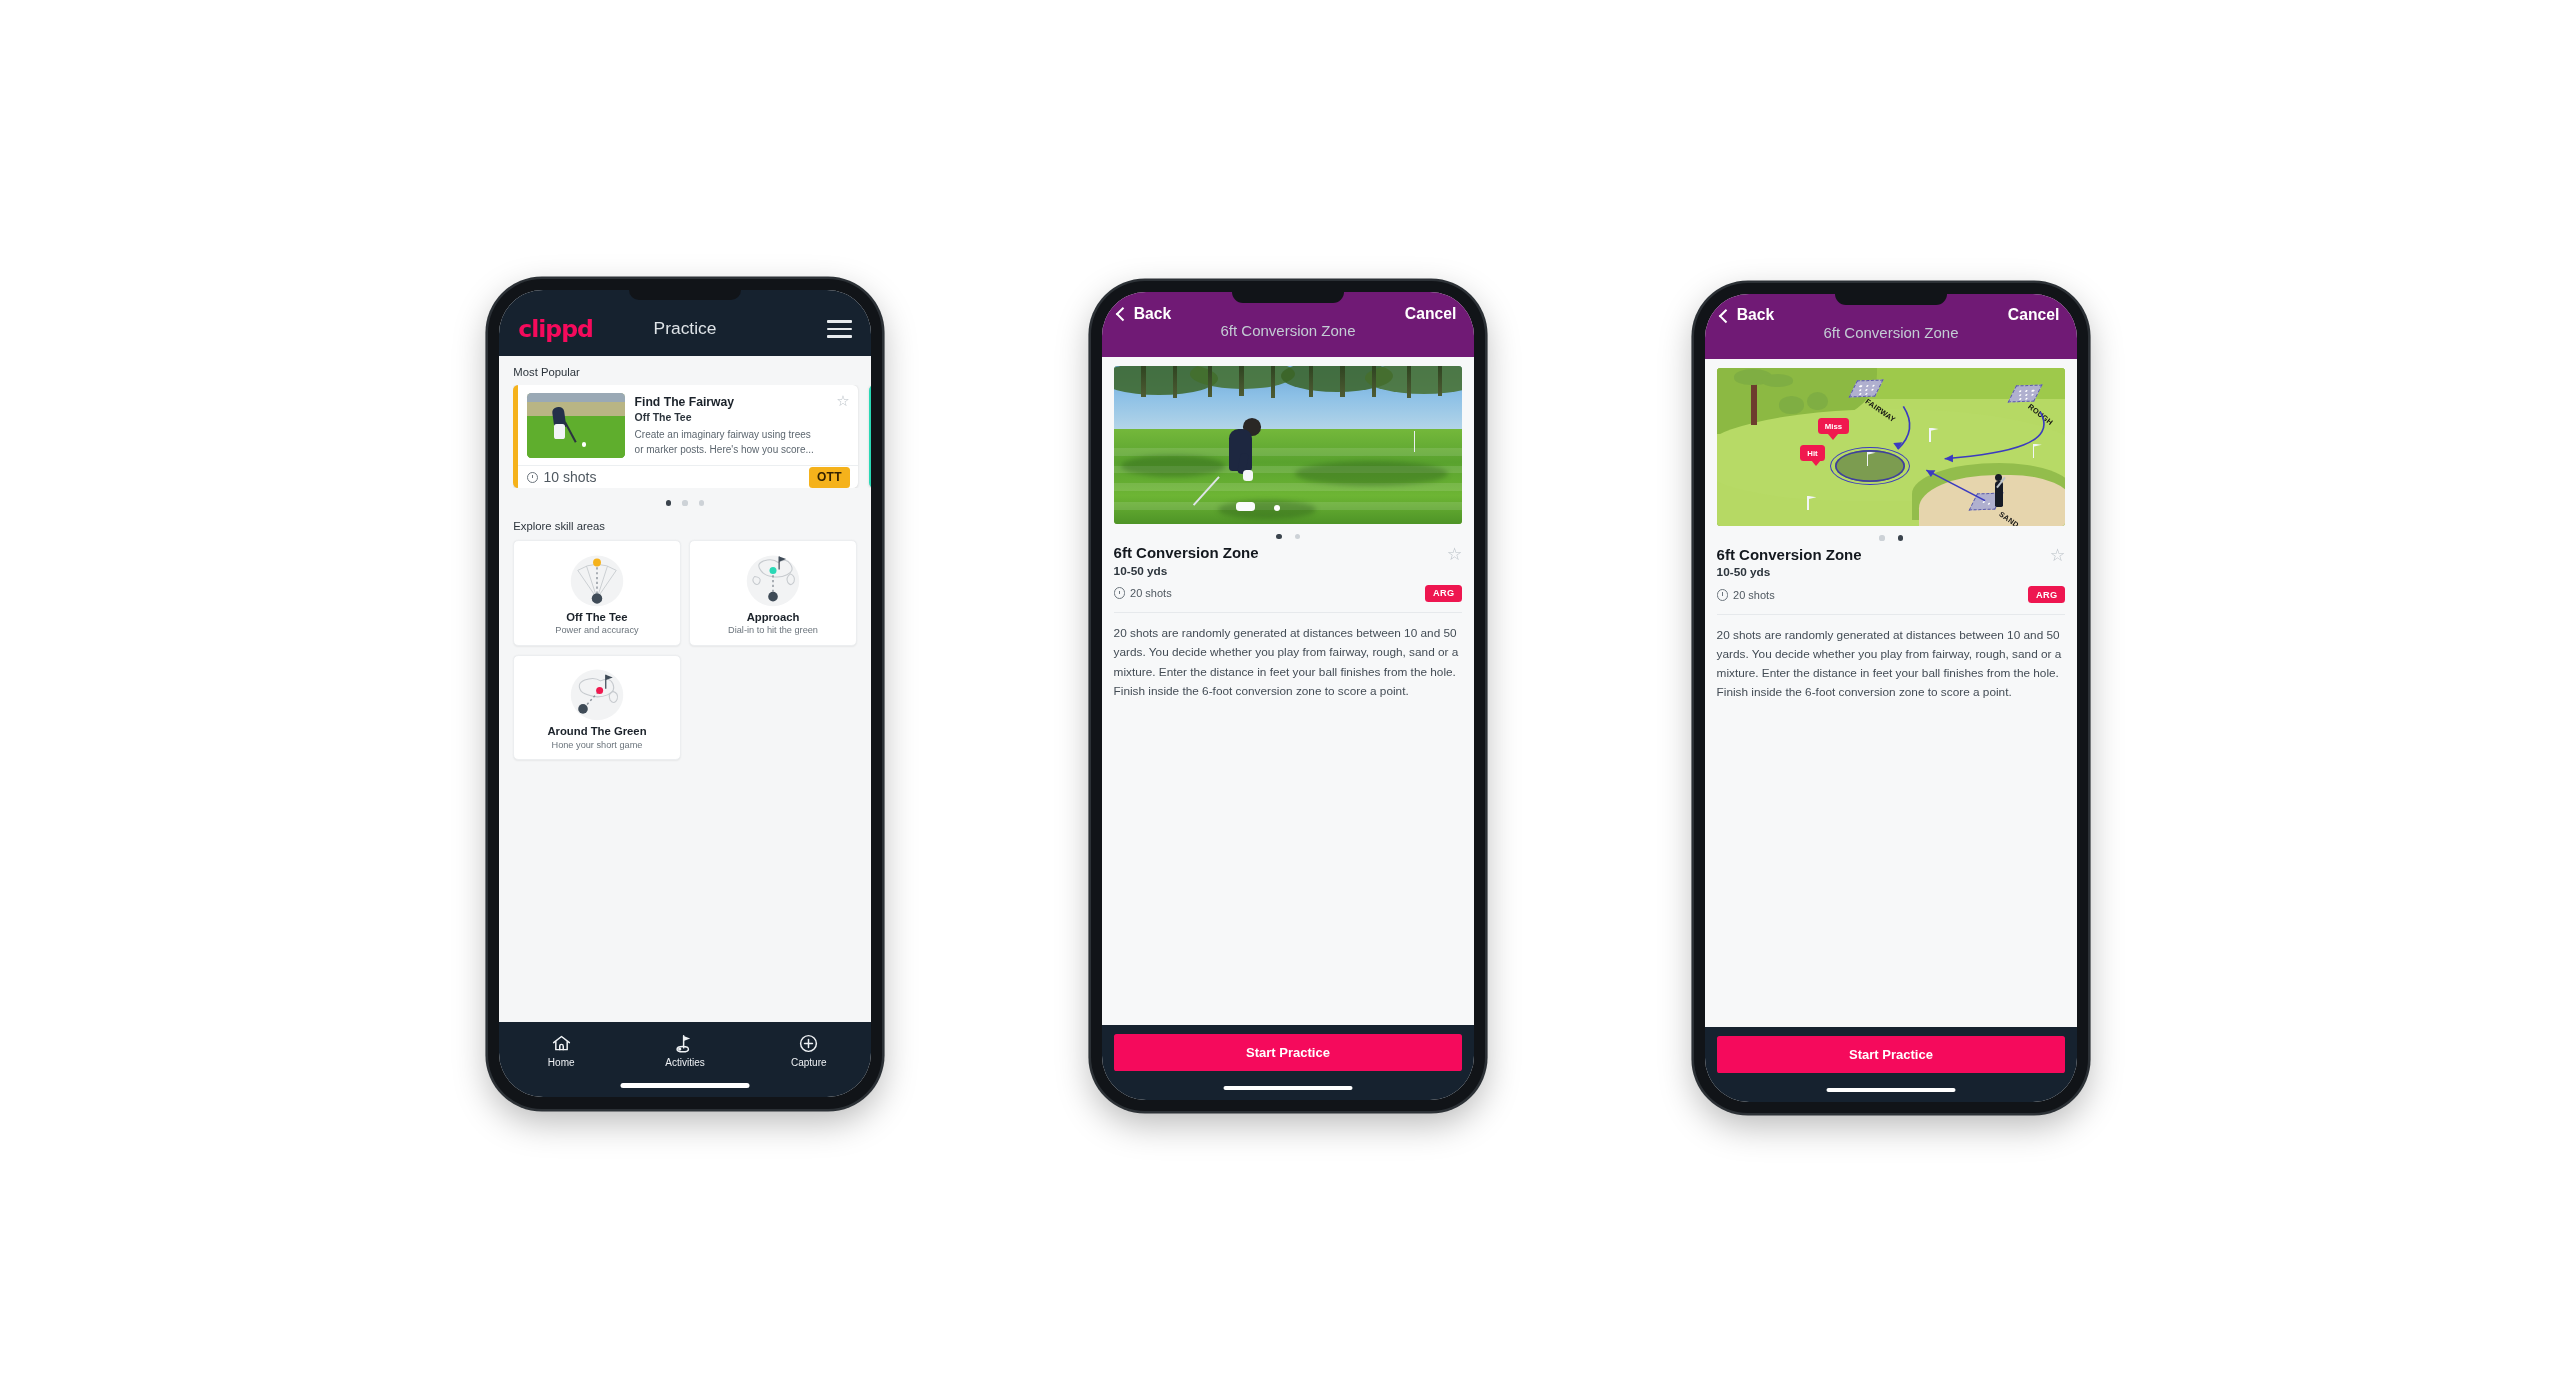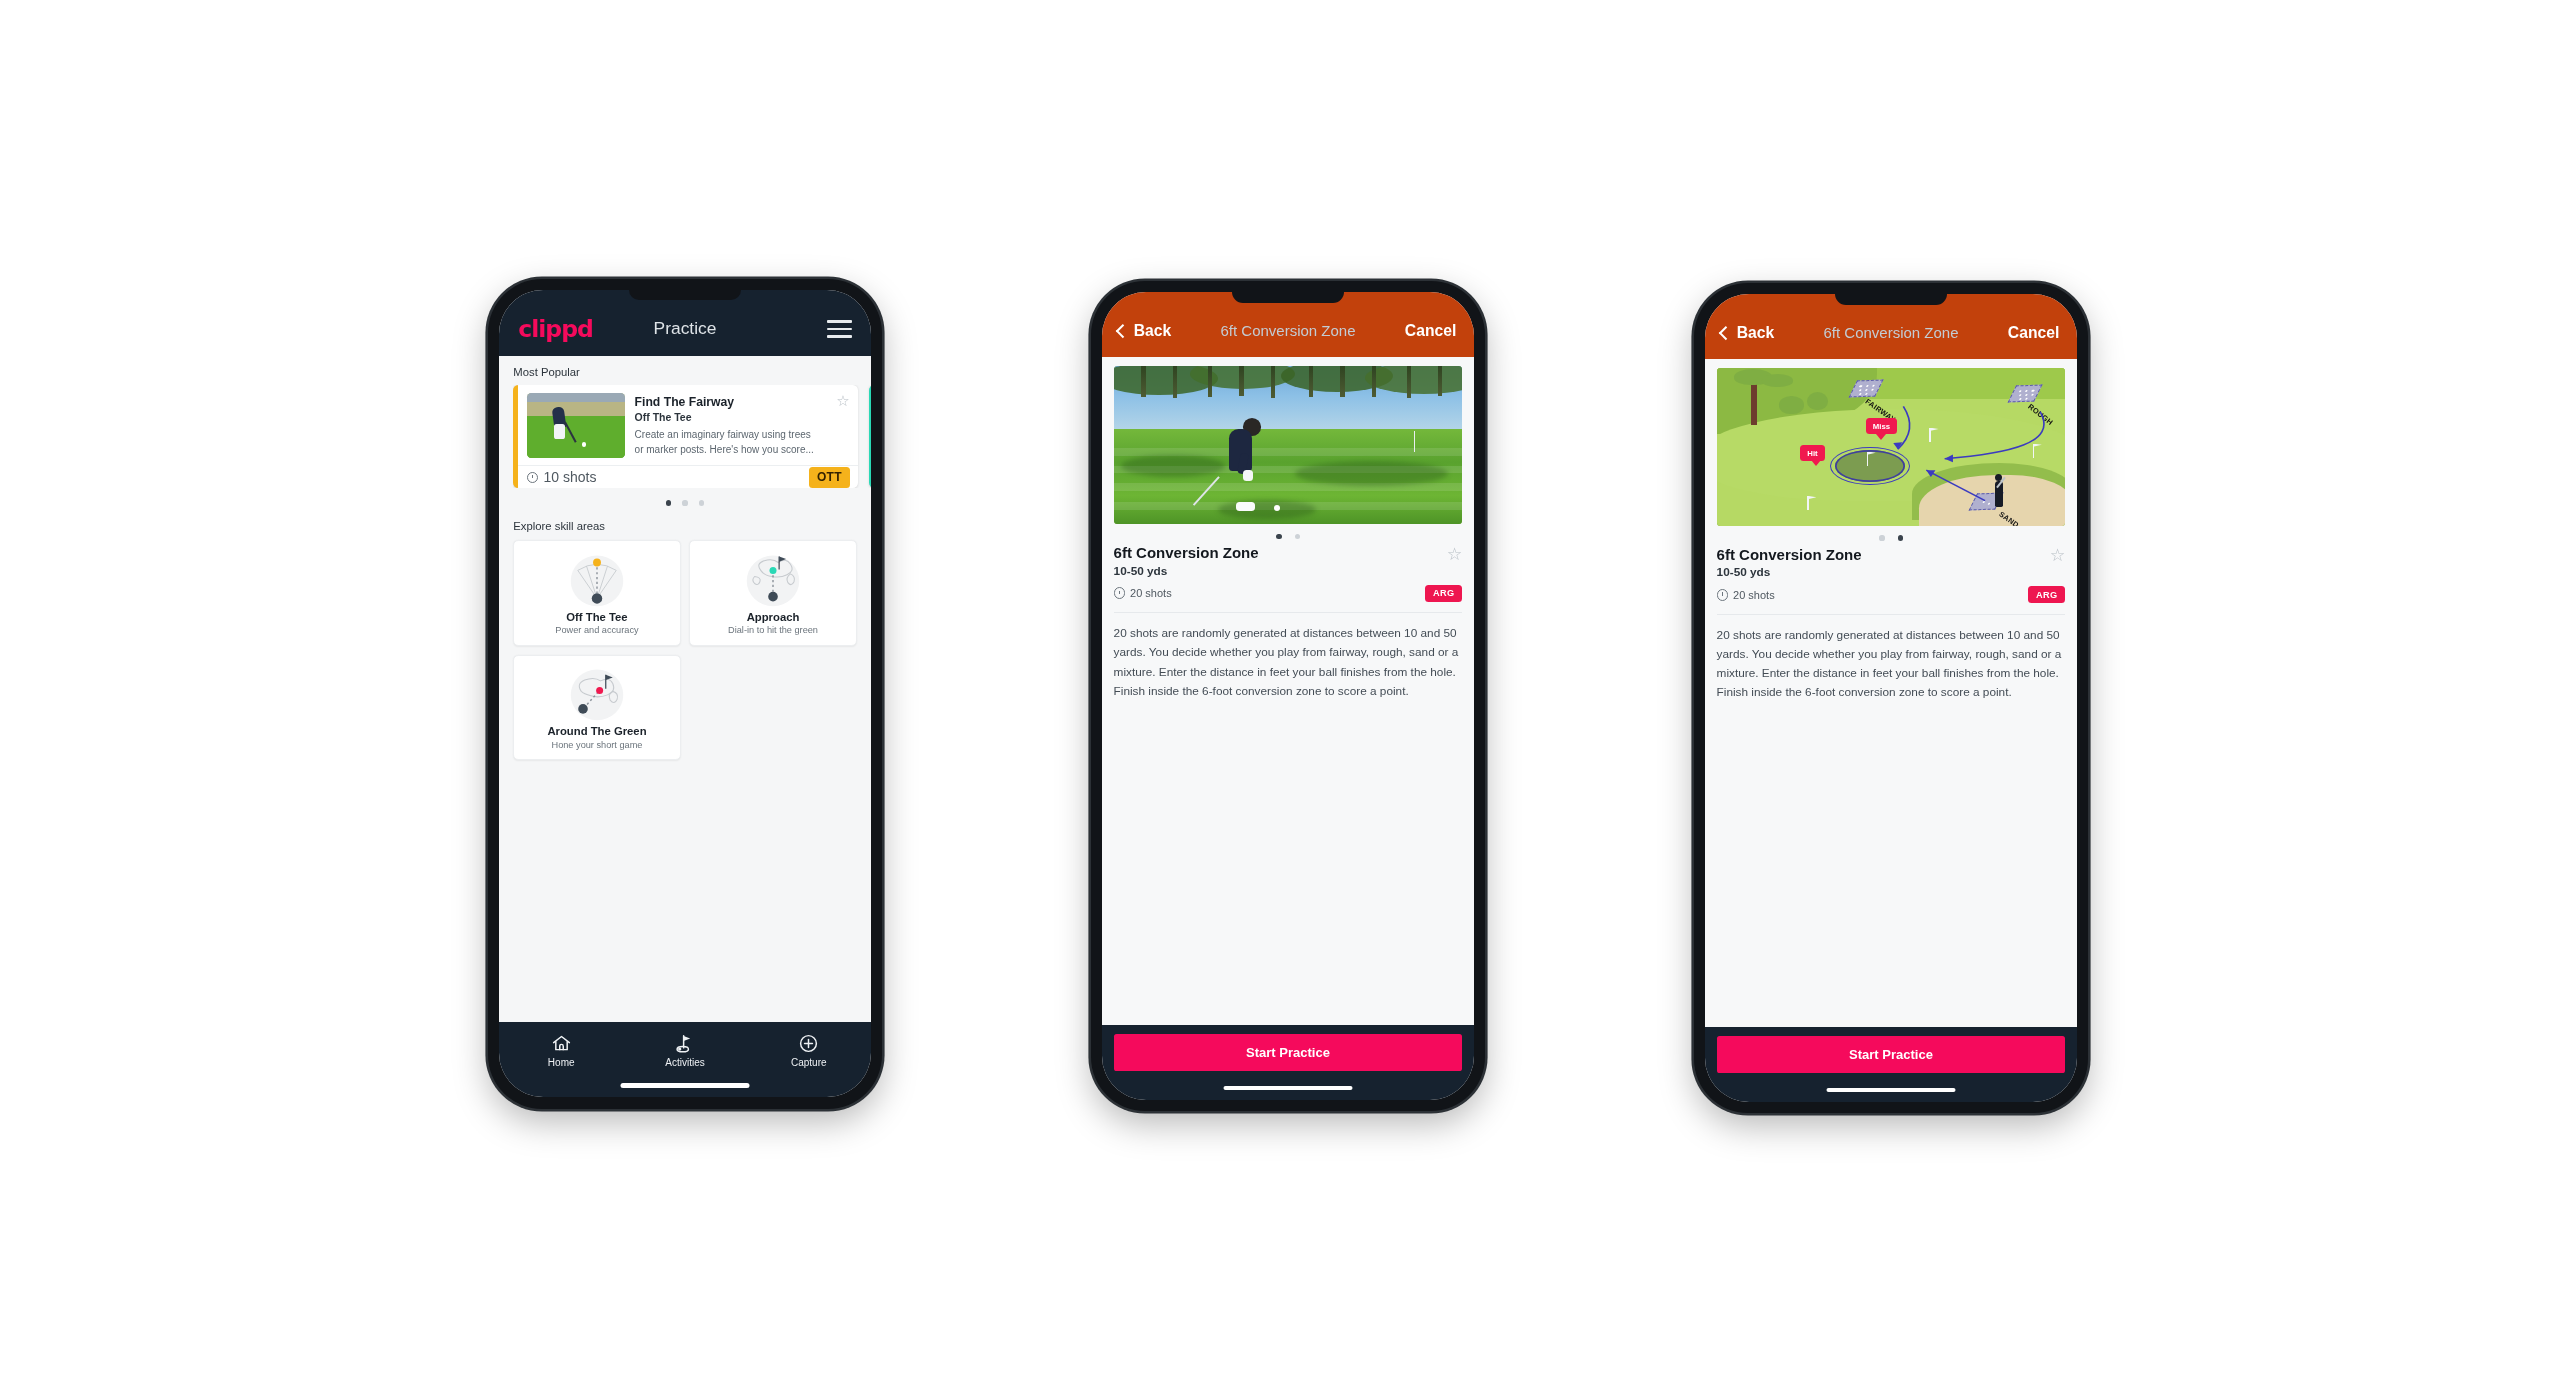--- a/index.html
+++ b/index.html
@@ -230,23 +230,23 @@
   .navitem .nico { height: 23px; display:flex; align-items:center; justify-content:center; }
   .navitem .nico svg { width: 21px; height: 21px; }
   .navitem span { display: block; font-size: 10px; margin-top: 2.6px; }
   .homebar {
     position: absolute; bottom: 9.6px; left: 50%; transform: translateX(-50%);
     width: 129px; height: 4.4px; border-radius: 2.6px; background: #ffffff;
   }
 
   
   .detailbar {
-    background: #c2410c;
+    background: #701a75;
     height: 65px;
-    display: flex; align-items: center;
+    display: flex; align-items: flex-start;
     padding: 12.2px 17.4px 0 15.7px;
     flex: 0 0 auto;
     position: relative;
   }
   .back { display:flex; align-items:center; gap:6.1px; color:#fff; font-size:15.7px; font-weight:600; z-index:3; }
   .chev { width:9.6px; height:9.6px; border-left:2.3px solid #fff; border-bottom:2.3px solid #fff; transform: rotate(45deg); }
   .detail-title {
     position:absolute; left:0; right:0; top:12.2px; height:52px;
     display:flex; align-items:center; justify-content:center;
     color:#c3ccd4; font-size:15px; pointer-events:none;
@@ -647,21 +647,21 @@
 
             <svg class="arrows" viewBox="0 0 380 181" preserveAspectRatio="none">
               <path d="M203 44 C214 62 212 78 197 93" stroke="#3b3bc0" stroke-width="1.8" fill="none"></path>
               <path d="M197 93 l-5 -7 l10 -1 z" fill="#3b3bc0"></path>
               <path d="M352 50 C372 86 318 98 248 104" stroke="#3b3bc0" stroke-width="1.8" fill="none"></path>
               <path d="M248 104 l9 -5 l0 9 z" fill="#3b3bc0"></path>
               <path d="M292 152 L228 117" stroke="#3b3bc0" stroke-width="1.8" fill="none"></path>
               <path d="M228 117 l10 0 l-5 8 z" fill="#3b3bc0"></path>
             </svg>
 
-            <div class="d-callout" style="left:29%;top:32%;margin-left:48px;">Miss</div>
+            <div class="d-callout" style="left:29%;top:32%;">Miss</div>
             <div class="d-callout" style="left:24%;top:49%;">Hit</div>
           </div>
         </div>
 
         <div class="media-dots">
           <span class="dot"></span>
           <span class="dot on"></span>
         </div>
 
         <div class="d-head">

